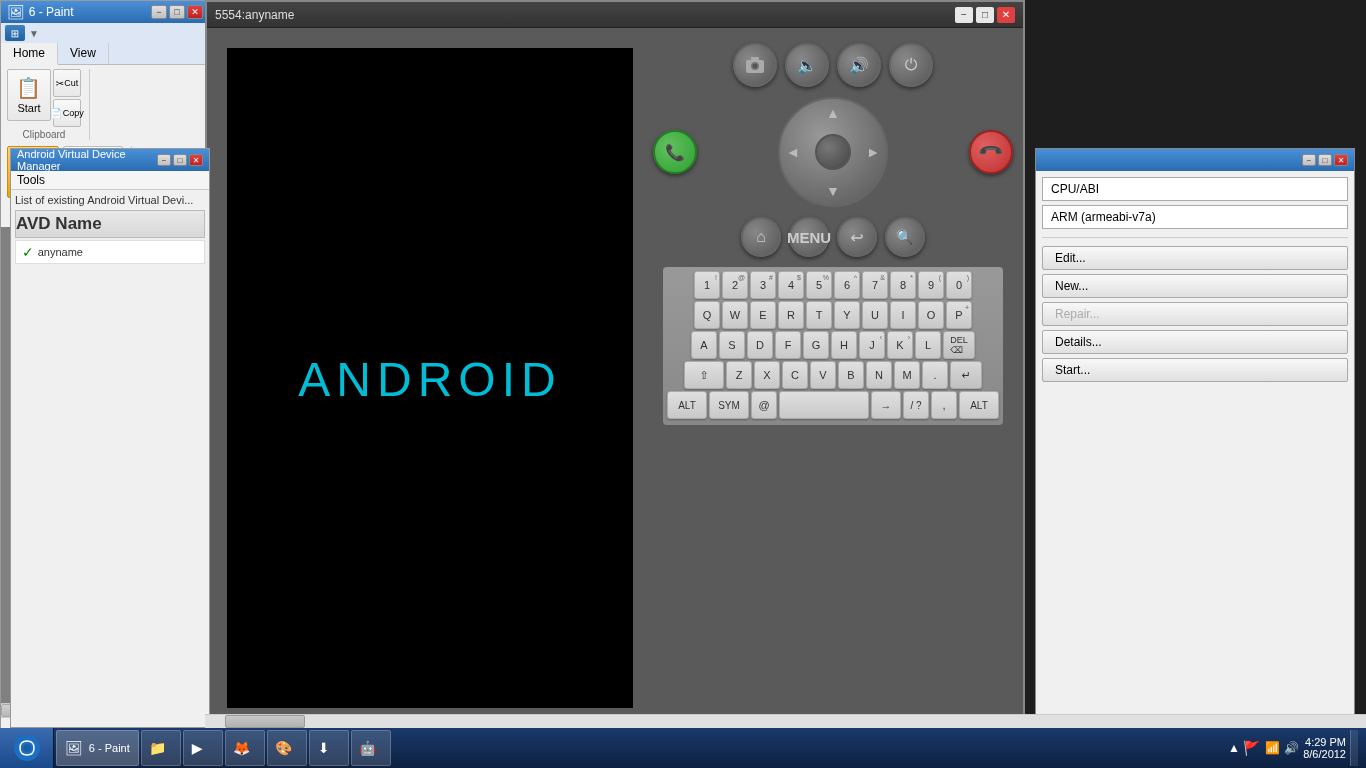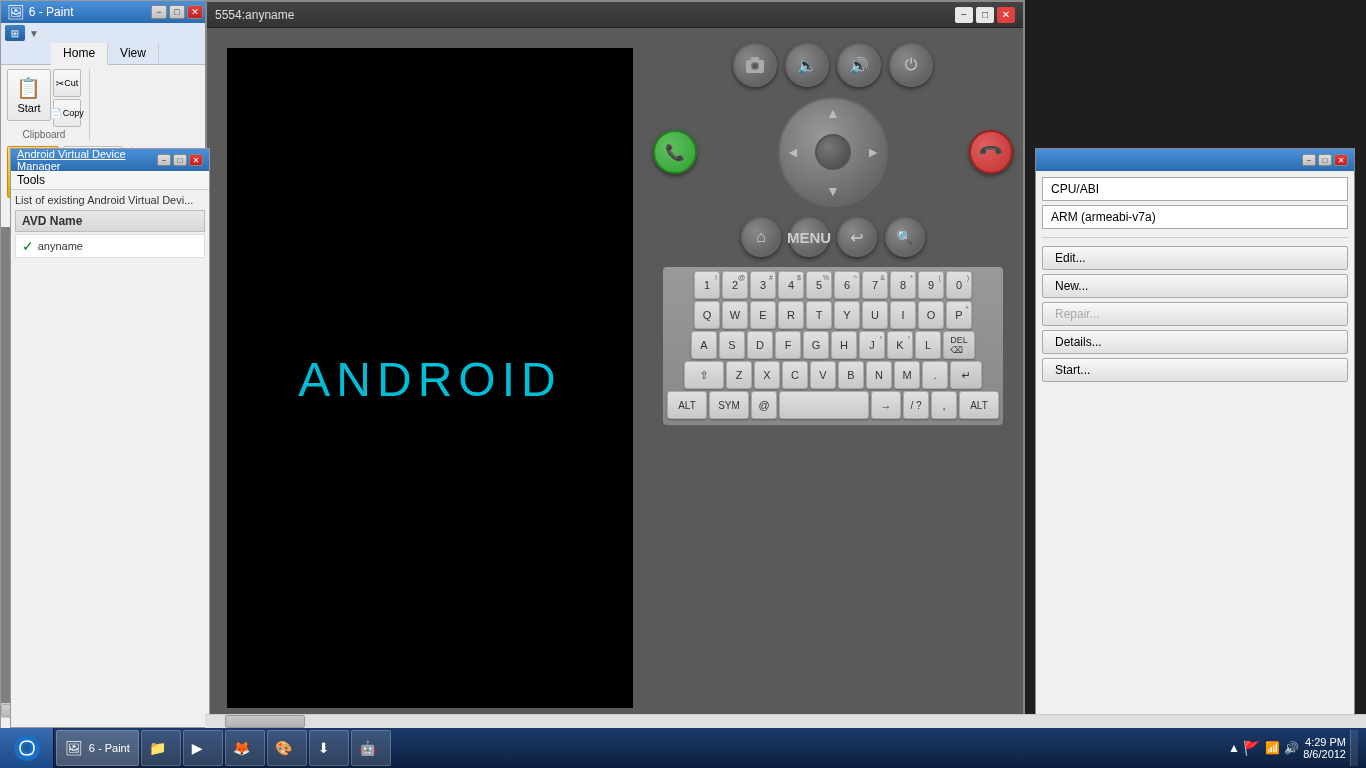--- a/index.html
+++ b/index.html
@@ -32,21 +32,20 @@
       background: linear-gradient(to bottom, #e0e0e0, #c0c0c0);
       border: 1px solid #888;
       border-radius: 2px;
       display: flex; align-items: center; justify-content: center;
       font-size: 9px; color: #333; cursor: pointer;
     }
     .paint-tabs {
       display: flex;
       background: #dce6f4;
       border-bottom: 1px solid #bbb;
-      justify-content: center;
     }
     .paint-tab {
       padding: 3px 12px;
       font-size: 12px;
       cursor: pointer;
       border-right: 1px solid #ccc;
     }
     .paint-tab.active {
       background: #f0f0f0;
       border-bottom: 2px solid #f0f0f0;
@@ -176,22 +175,22 @@
       font-size: 12px;
     }
     .avd-content {
       padding: 4px;
       font-size: 11px;
       color: #333;
     }
     .avd-table-header {
       background: linear-gradient(to bottom, #e8e8e8, #d8d8d8);
       border: 1px solid #bbb;
-      padding: 3px 6px;
-      font-size: 12px;
+      padding: 3px 0;
+      font-size: 17px;
       font-weight: bold;
       margin-bottom: 2px;
     }
     .avd-table-row {
       background: white;
       border: 1px solid #ddd;
       padding: 3px 6px;
       font-size: 11px;
       display: flex;
       align-items: center;
@@ -561,21 +560,21 @@
       <span>−</span>
       <span style="width:60px;height:4px;background:#ccc;display:inline-block;"></span>
       <span>+</span>
       <span>100%</span>
     </div>
   </div>
 </div>
 
 <div class="avd-window">
   <div class="avd-titlebar">
-    <span style="font-size:11px;text-decoration:underline;">Android Virtual Device Manager</span>
+    <span style="font-size:11px;">Android Virtual Device Manager</span>
     <div class="avd-titlebar-btns">
       <div class="avd-titlebar-btn">−</div>
       <div class="avd-titlebar-btn">□</div>
       <div class="avd-titlebar-btn" style="background:linear-gradient(to bottom,#e04040,#c02020);color:white;">✕</div>
     </div>
   </div>
   <div class="avd-menu-bar">
     <span>Tools</span>
   </div>
   <div class="avd-content">

